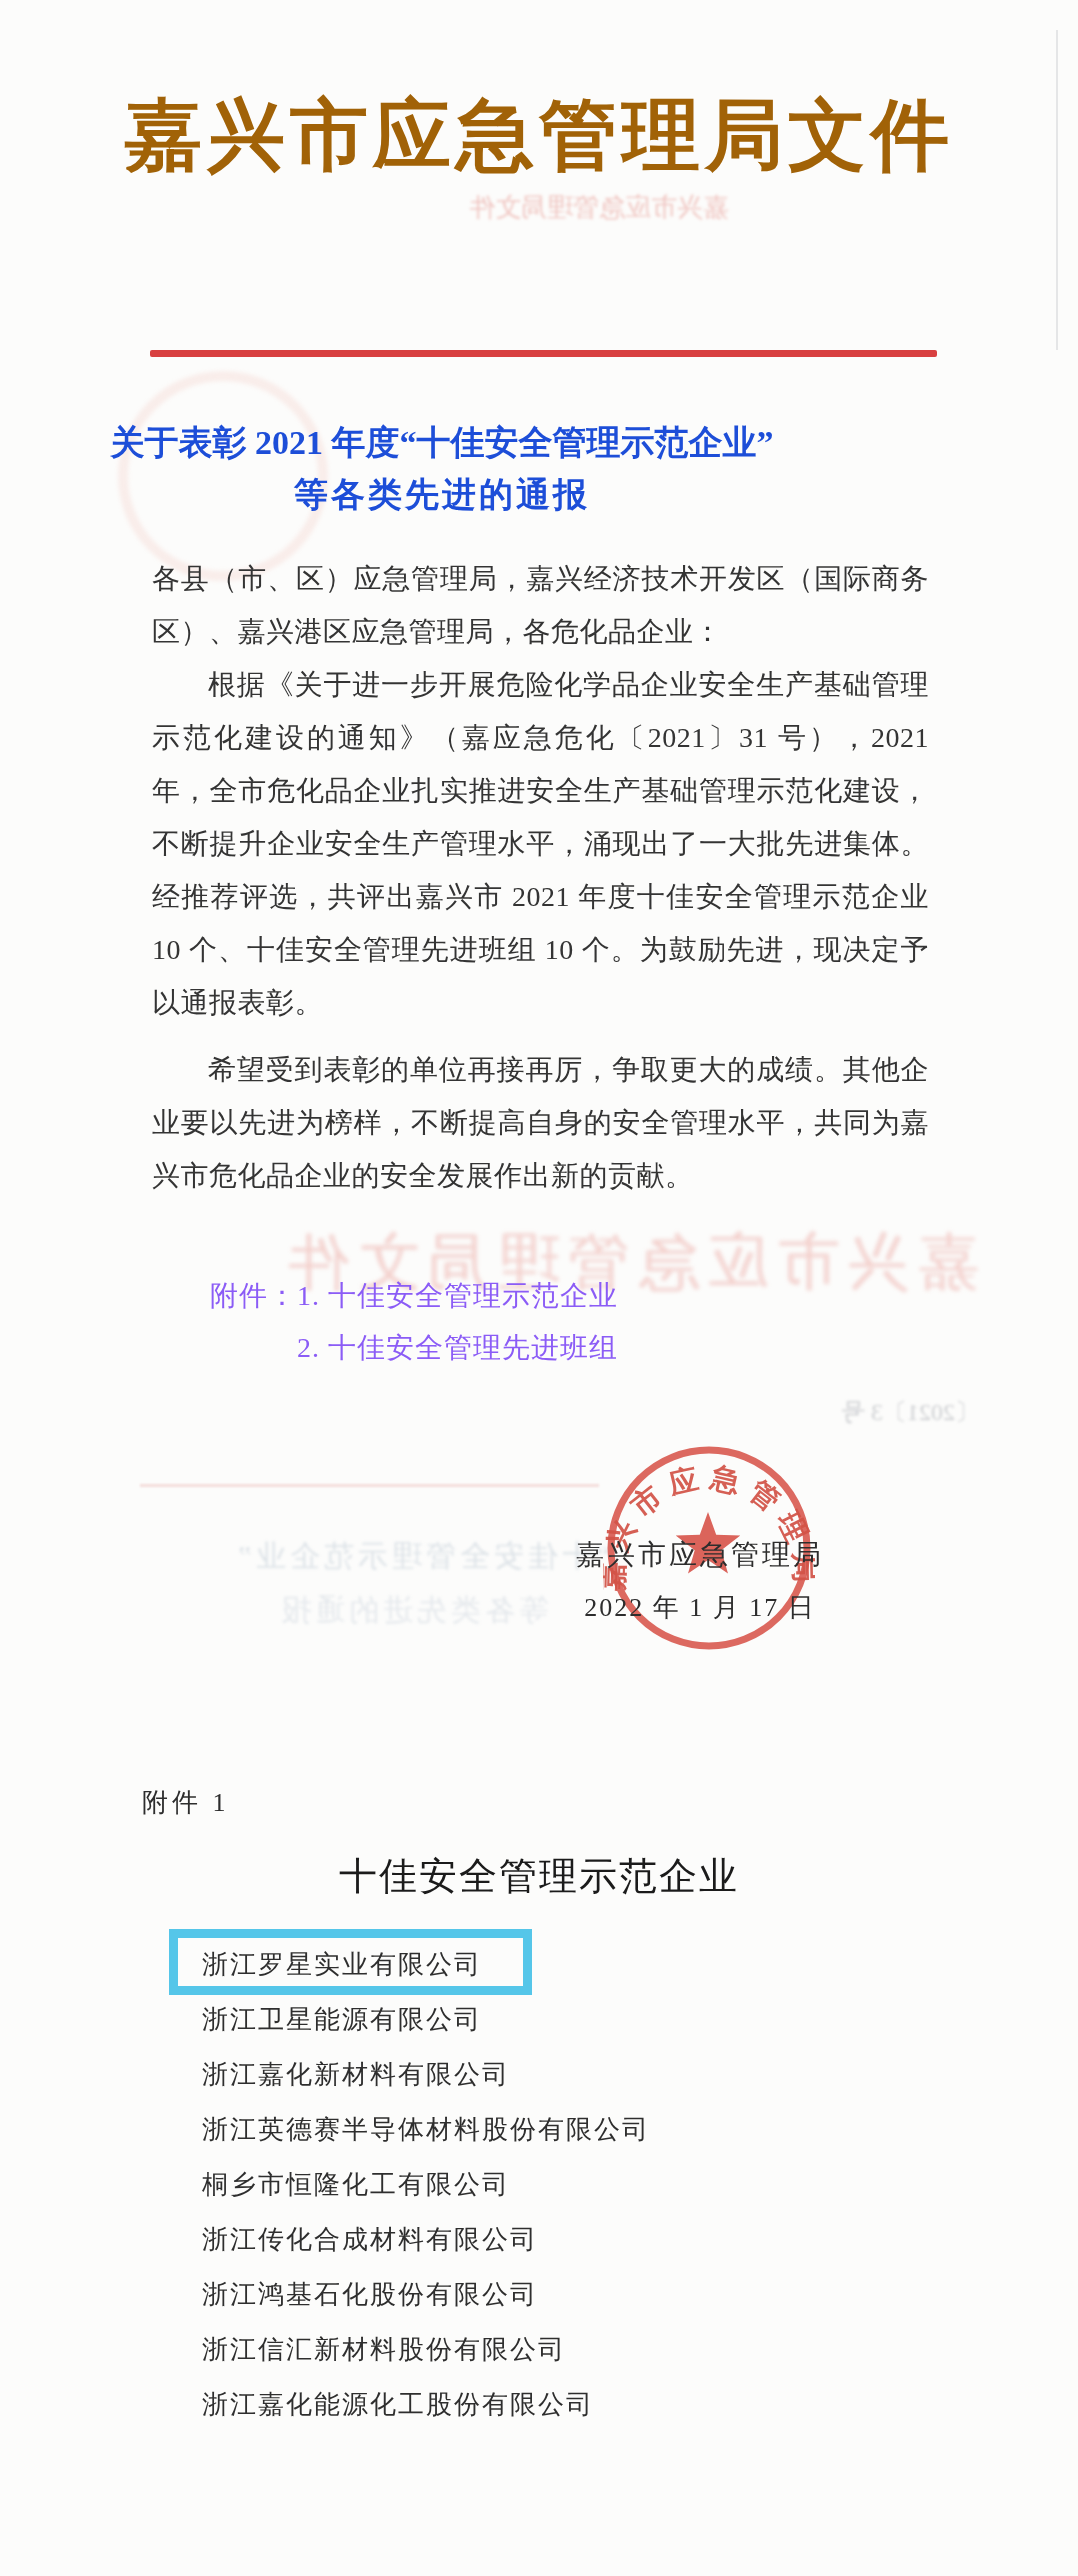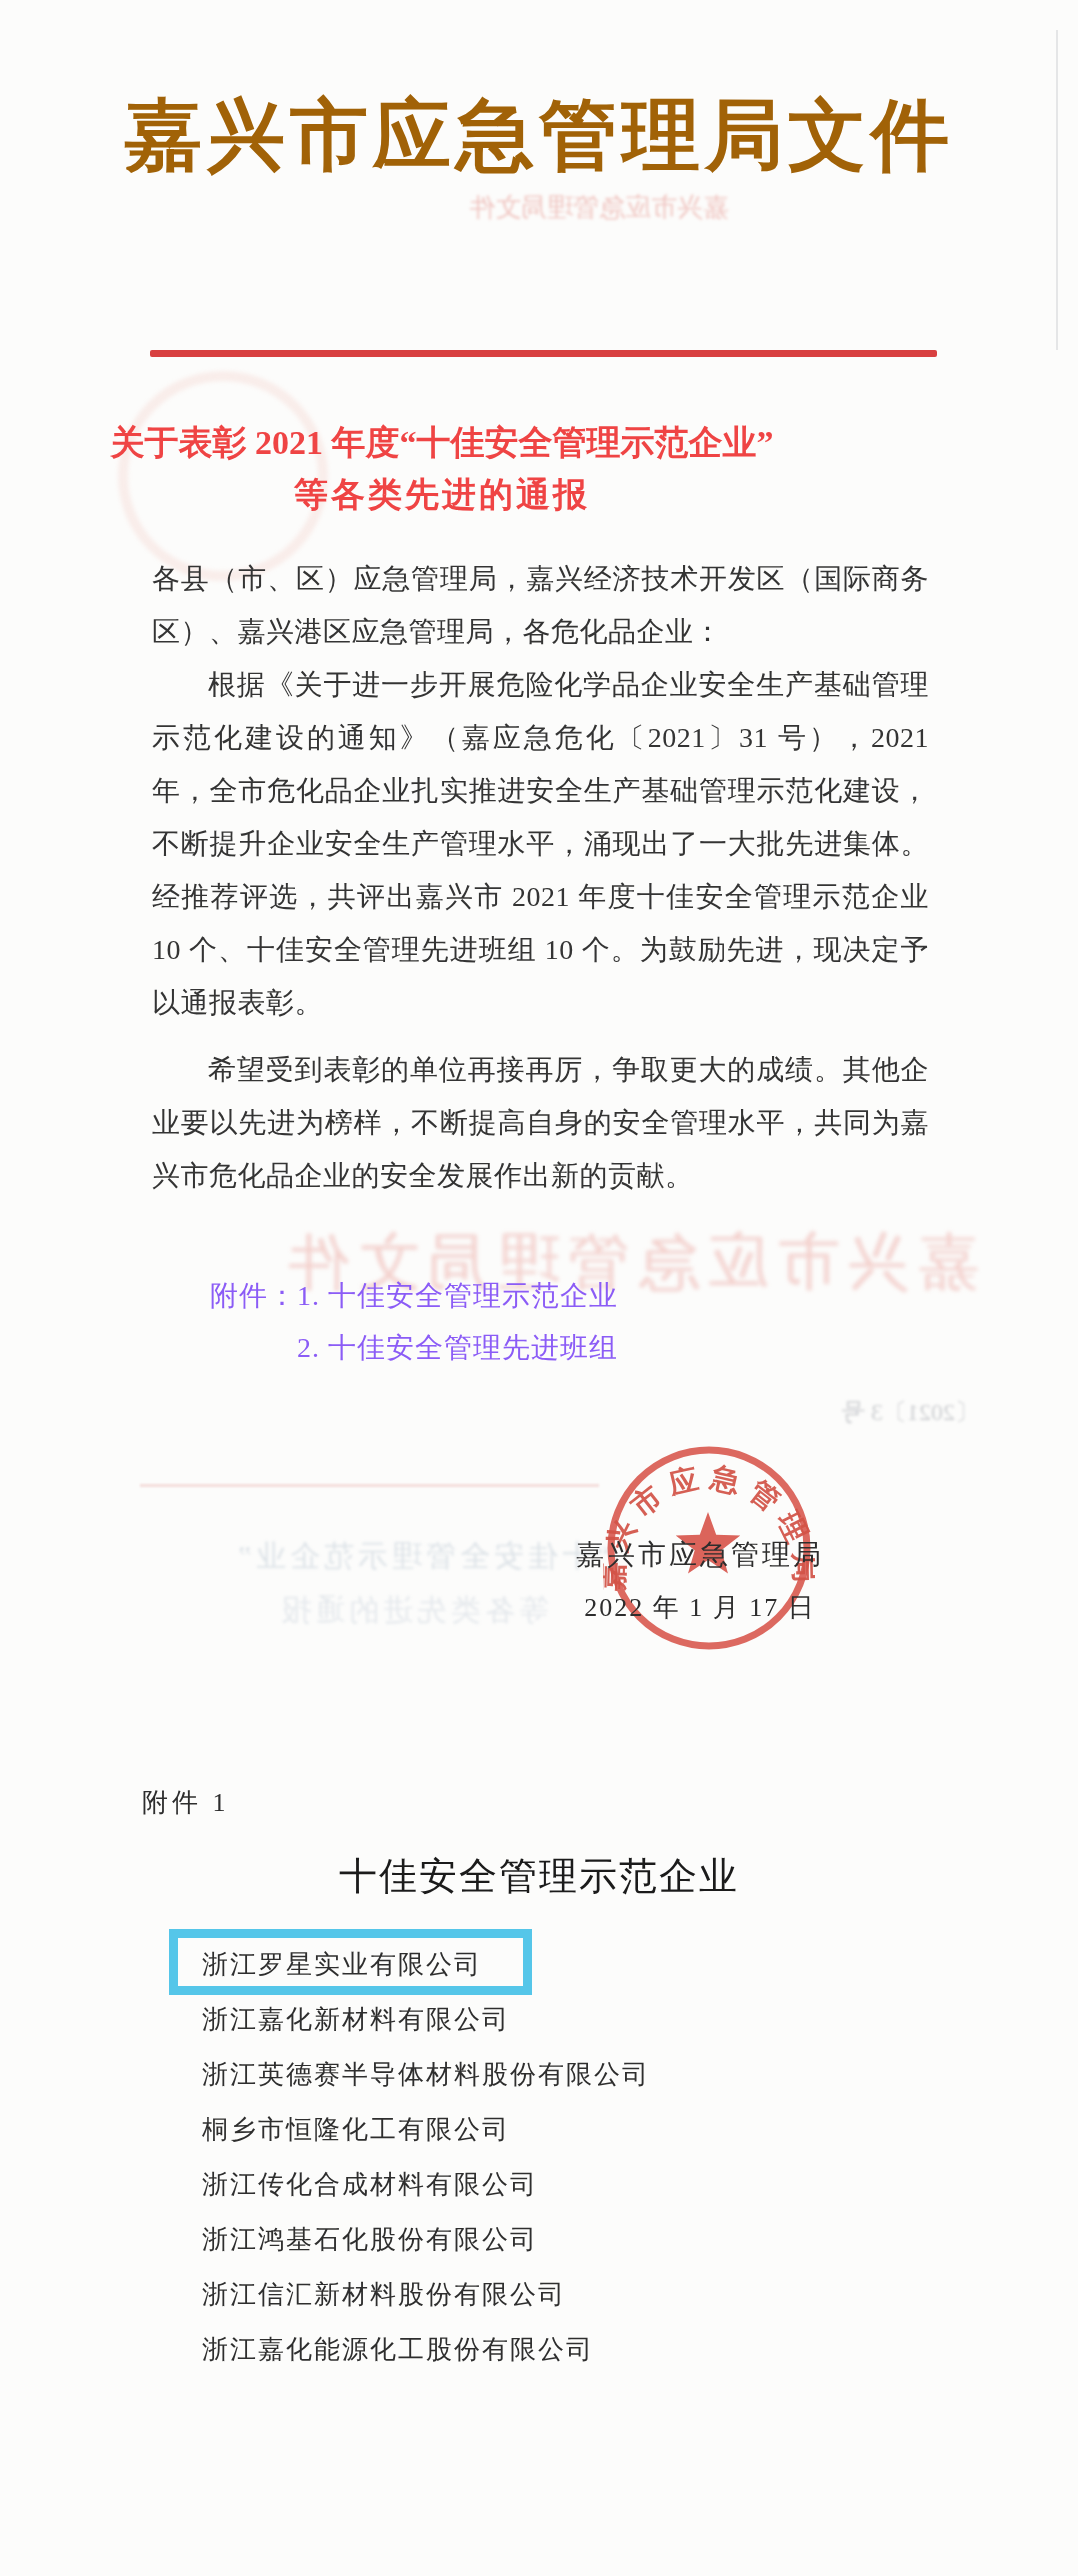--- a/index.html
+++ b/index.html
@@ -19,21 +19,21 @@
     position:absolute;top:300px;left:0;width:1078px;text-align:center;
     font-size:26px;letter-spacing:1px;color:#2f2f2f;
   }
   .red-rule{
     position:absolute;top:350px;left:150px;width:787px;height:7px;
     background:#d84040;border-radius:2px;
   }
   
   .doc-title{
     position:absolute;top:417px;left:0;width:884px;text-align:center;
-    font-weight:bold;color:#ef4444;font-size:34px;line-height:52px;
+    font-weight:bold;color:#1d4ed8;font-size:34px;line-height:52px;
   }
   .doc-title .l2{letter-spacing:3px;}
   
   .body-text{
     position:absolute;top:552px;left:152px;width:777px;
     font-size:28px;letter-spacing:0.5px;line-height:53px;
     text-align:justify;color:#343434;
   }
   .body-text p{margin:0;}
   .body-text p.indent{text-indent:2em;}
@@ -143,20 +143,21 @@
   <div class="signer">嘉兴市应急管理局</div>
   <div class="sign-date">2022 年 1 月 17 日</div>
 
   <div class="appendix-label">附件 1</div>
   <div class="appendix-title">十佳安全管理示范企业</div>
 
   <div class="highlight-box"></div>
 
   <div class="company-list">
     <div class="company-row">浙江罗星实业有限公司</div>
+    <div class="company-row">浙江卫星能源有限公司</div>
     <div class="company-row">浙江嘉化新材料有限公司</div>
     <div class="company-row">浙江英德赛半导体材料股份有限公司</div>
     <div class="company-row">桐乡市恒隆化工有限公司</div>
     <div class="company-row">浙江传化合成材料有限公司</div>
     <div class="company-row">浙江鸿基石化股份有限公司</div>
     <div class="company-row">浙江信汇新材料股份有限公司</div>
     <div class="company-row">浙江嘉化能源化工股份有限公司</div>
   </div>
 
 </div>

